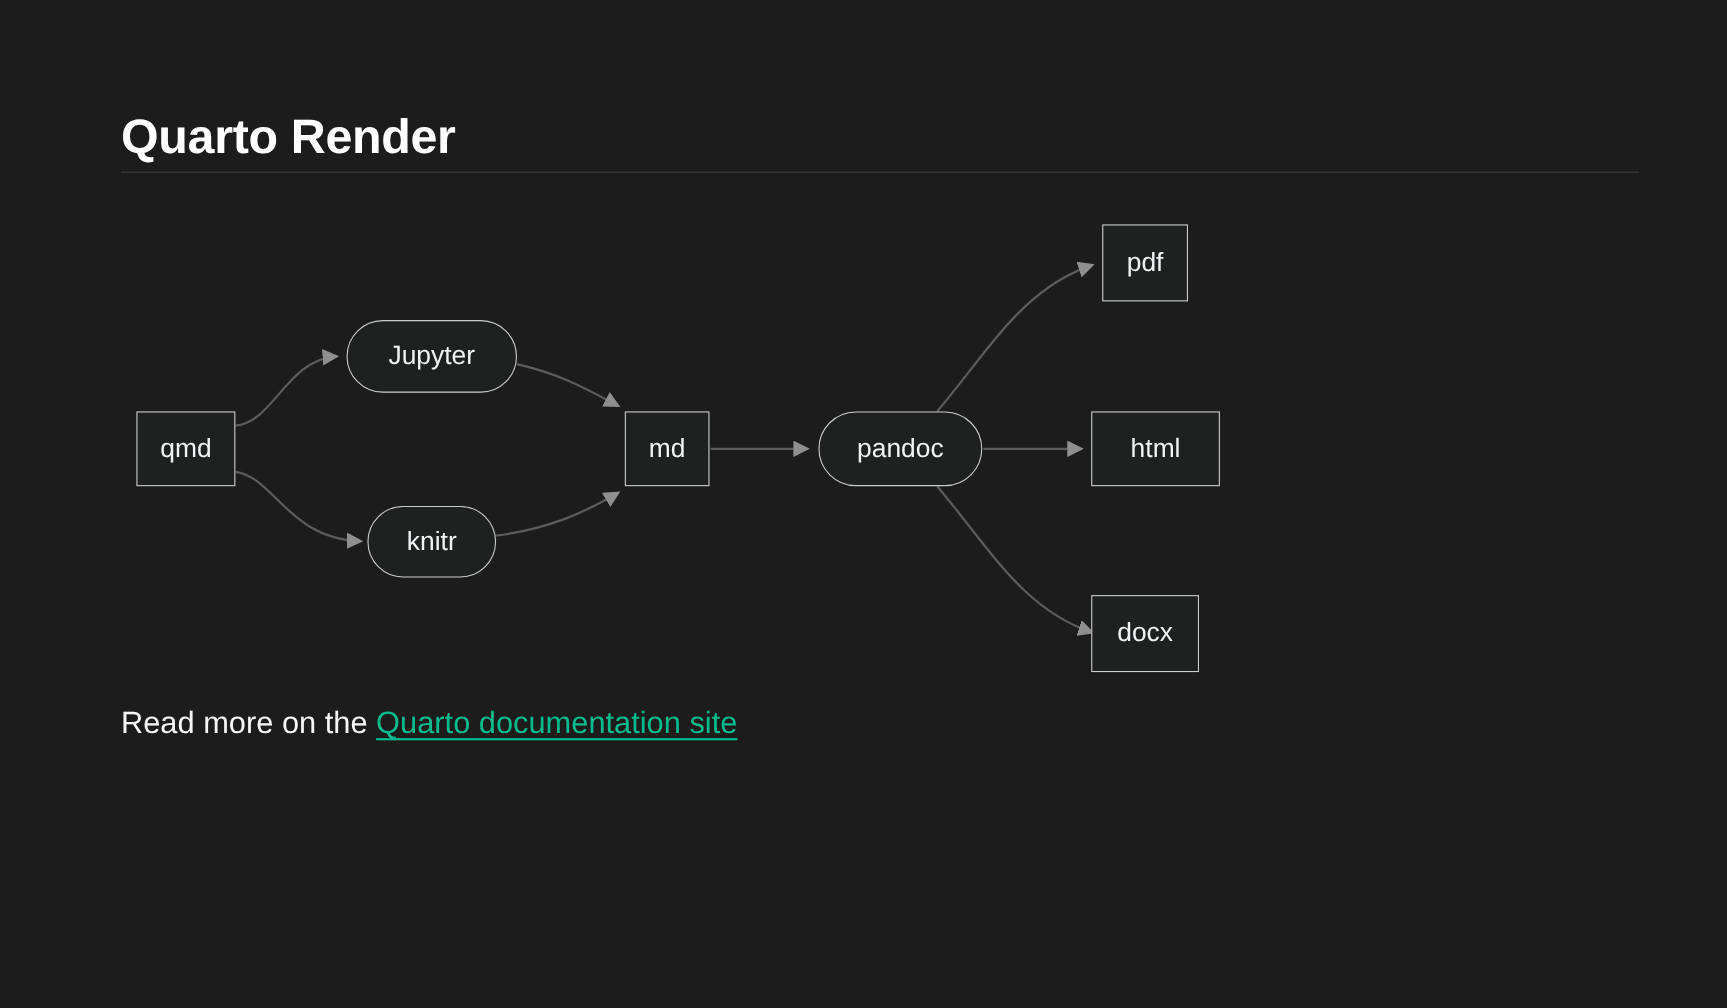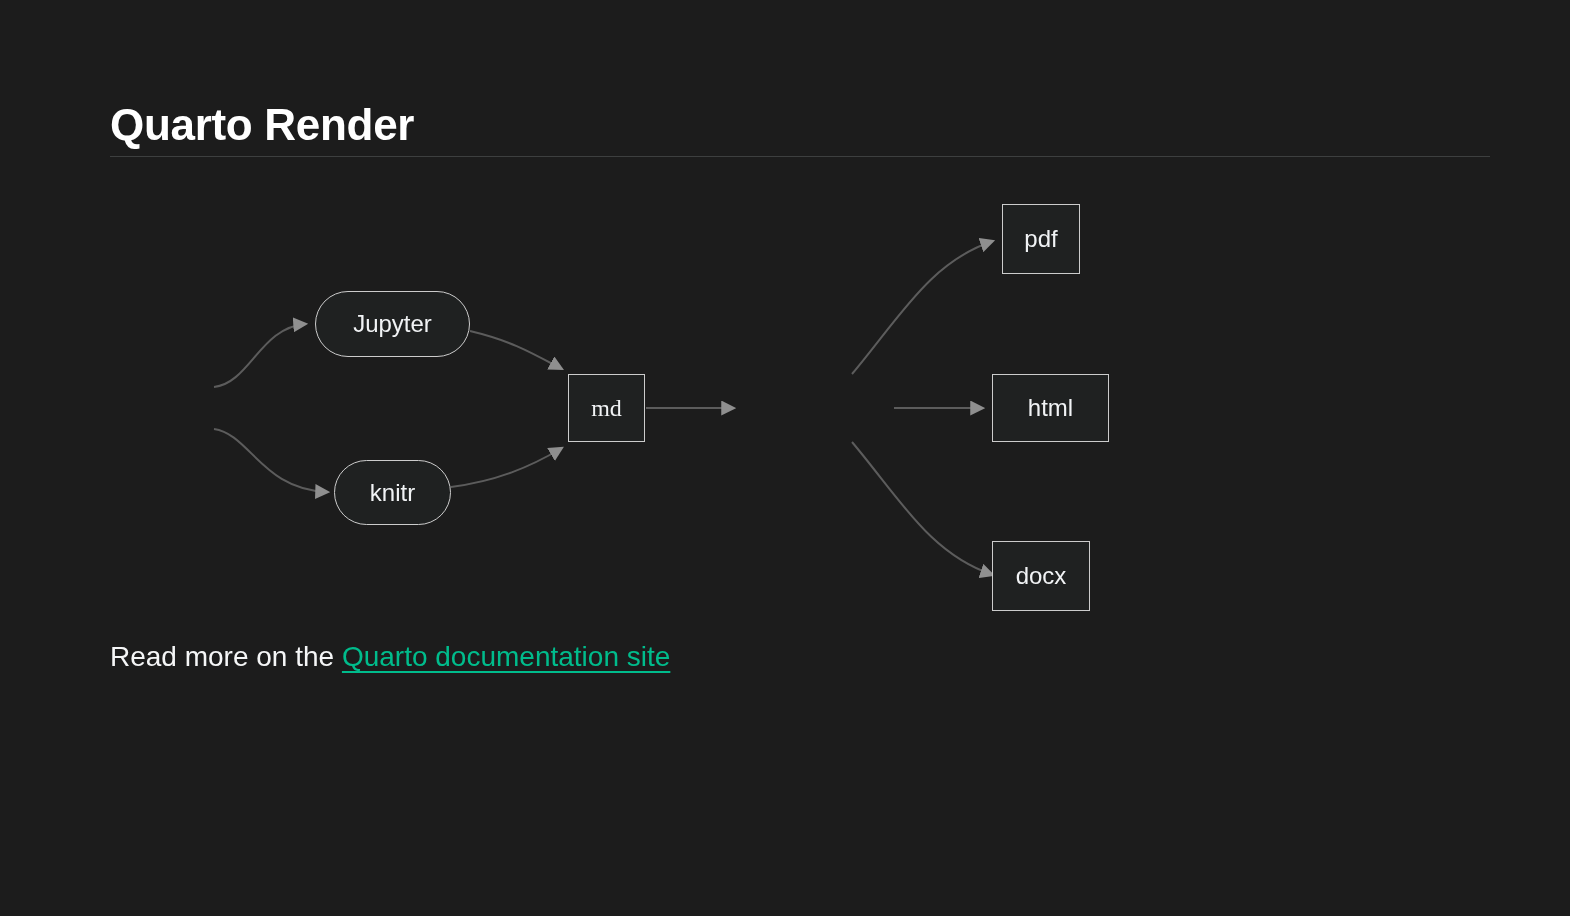--- a/index.html
+++ b/index.html
@@ -40,21 +40,21 @@
     border:1.5px solid var(--node_border, #cccccc);
     box-sizing:border-box;
     color:#f1f3f5;
     font-size:24px;
   }
   .stadium { border-radius:34px; }
 
   .node-qmd     { left:124px;  top:217px; width:90px;  height:68px; }
   .node-jupyter { left:315px;  top:134px; width:155px; height:66px; }
   .node-knitr   { left:334px;  top:303px; width:117px; height:65px; }
-  .node-md      { left:568px;  top:217px; width:77px;  height:68px;font-family:Liberation Serif, serif; }
+  .node-md      { left:568px;  top:217px; width:77px;  height:68px; }
   .node-pandoc  { left:744px;  top:217px; width:149px; height:68px; }
   .node-pdf     { left:1002px; top:47px;  width:78px;  height:70px;text-align:center; }
   .node-html    { left:992px;  top:217px; width:117px;  height:68px; }
   .node-docx    { left:992px;  top:384px; width:98px;  height:70px; }
 
   .footer {
     margin:14px 5px 0 110px;
     font-size:28px;
     font-weight:500;
     color:#f5f6f7;
@@ -83,28 +83,34 @@
     <path class="edge" d="M 214 230 C 250 226, 260 170, 306 167" marker-end="url(#arrow)"></path>
     <path class="edge" d="M 214 272 C 250 277, 262 333, 328 335" marker-end="url(#arrow)"></path>
     <path class="edge" d="M 470 174 C 512 184, 532 196, 562 212" marker-end="url(#arrow)"></path>
     <path class="edge" d="M 451 330 C 497 324, 530 310, 562 291" marker-end="url(#arrow)"></path>
     <path class="edge" d="M 646 251 L 734 251" marker-end="url(#arrow)"></path>
     <path class="edge" d="M 852 217 C 900 160, 930 105, 993 84" marker-end="url(#arrow)"></path>
     <path class="edge" d="M 894 251 L 983 251" marker-end="url(#arrow)"></path>
     <path class="edge" d="M 852 285 C 900 342, 930 397, 993 418" marker-end="url(#arrow)"></path>
   </svg>
 
+  <div class="node node-qmd">
+    <span>qmd</span>
+  </div>
   <div class="node stadium node-jupyter">
     <span>Jupyter</span>
   </div>
   <div class="node stadium node-knitr">
     <span>knitr</span>
   </div>
   <div class="node node-md">
     <span>md</span>
+  </div>
+  <div class="node stadium node-pandoc">
+    <span>pandoc</span>
   </div>
   <div class="node node-pdf">
     <span>pdf</span>
   </div>
   <div class="node node-html">
     <span>html</span>
   </div>
   <div class="node node-docx">
     <span>docx</span>
   </div>

